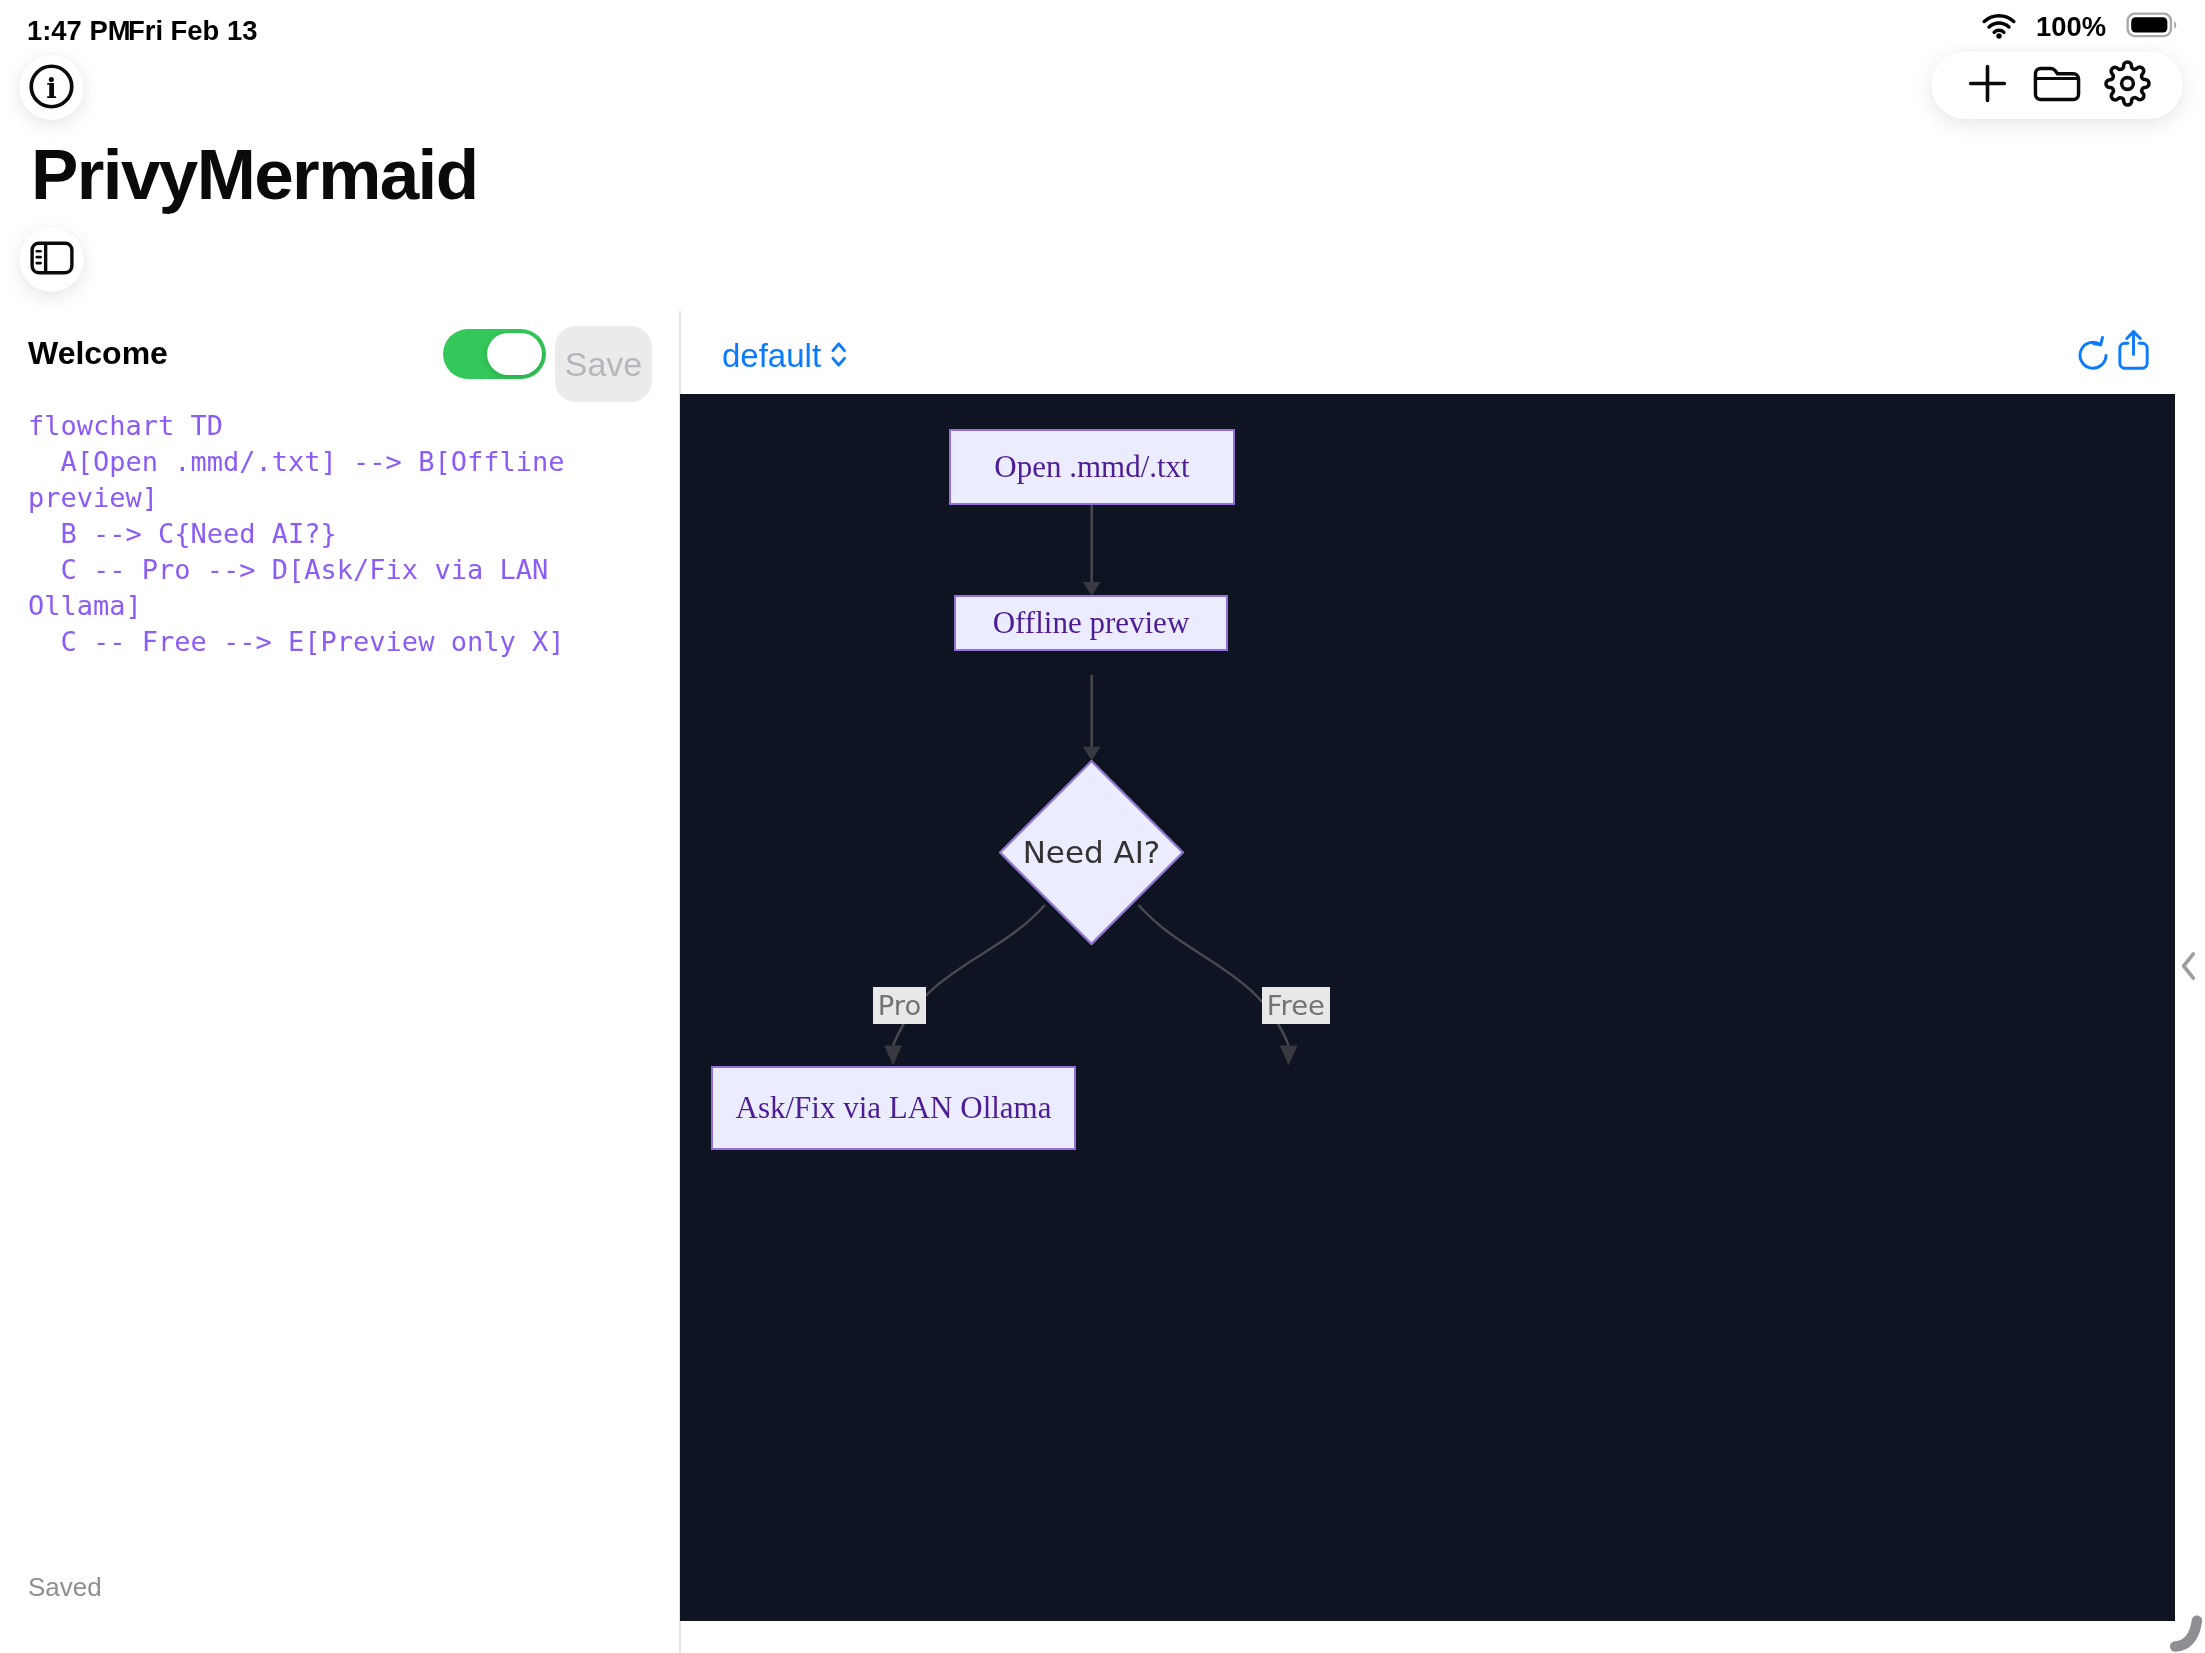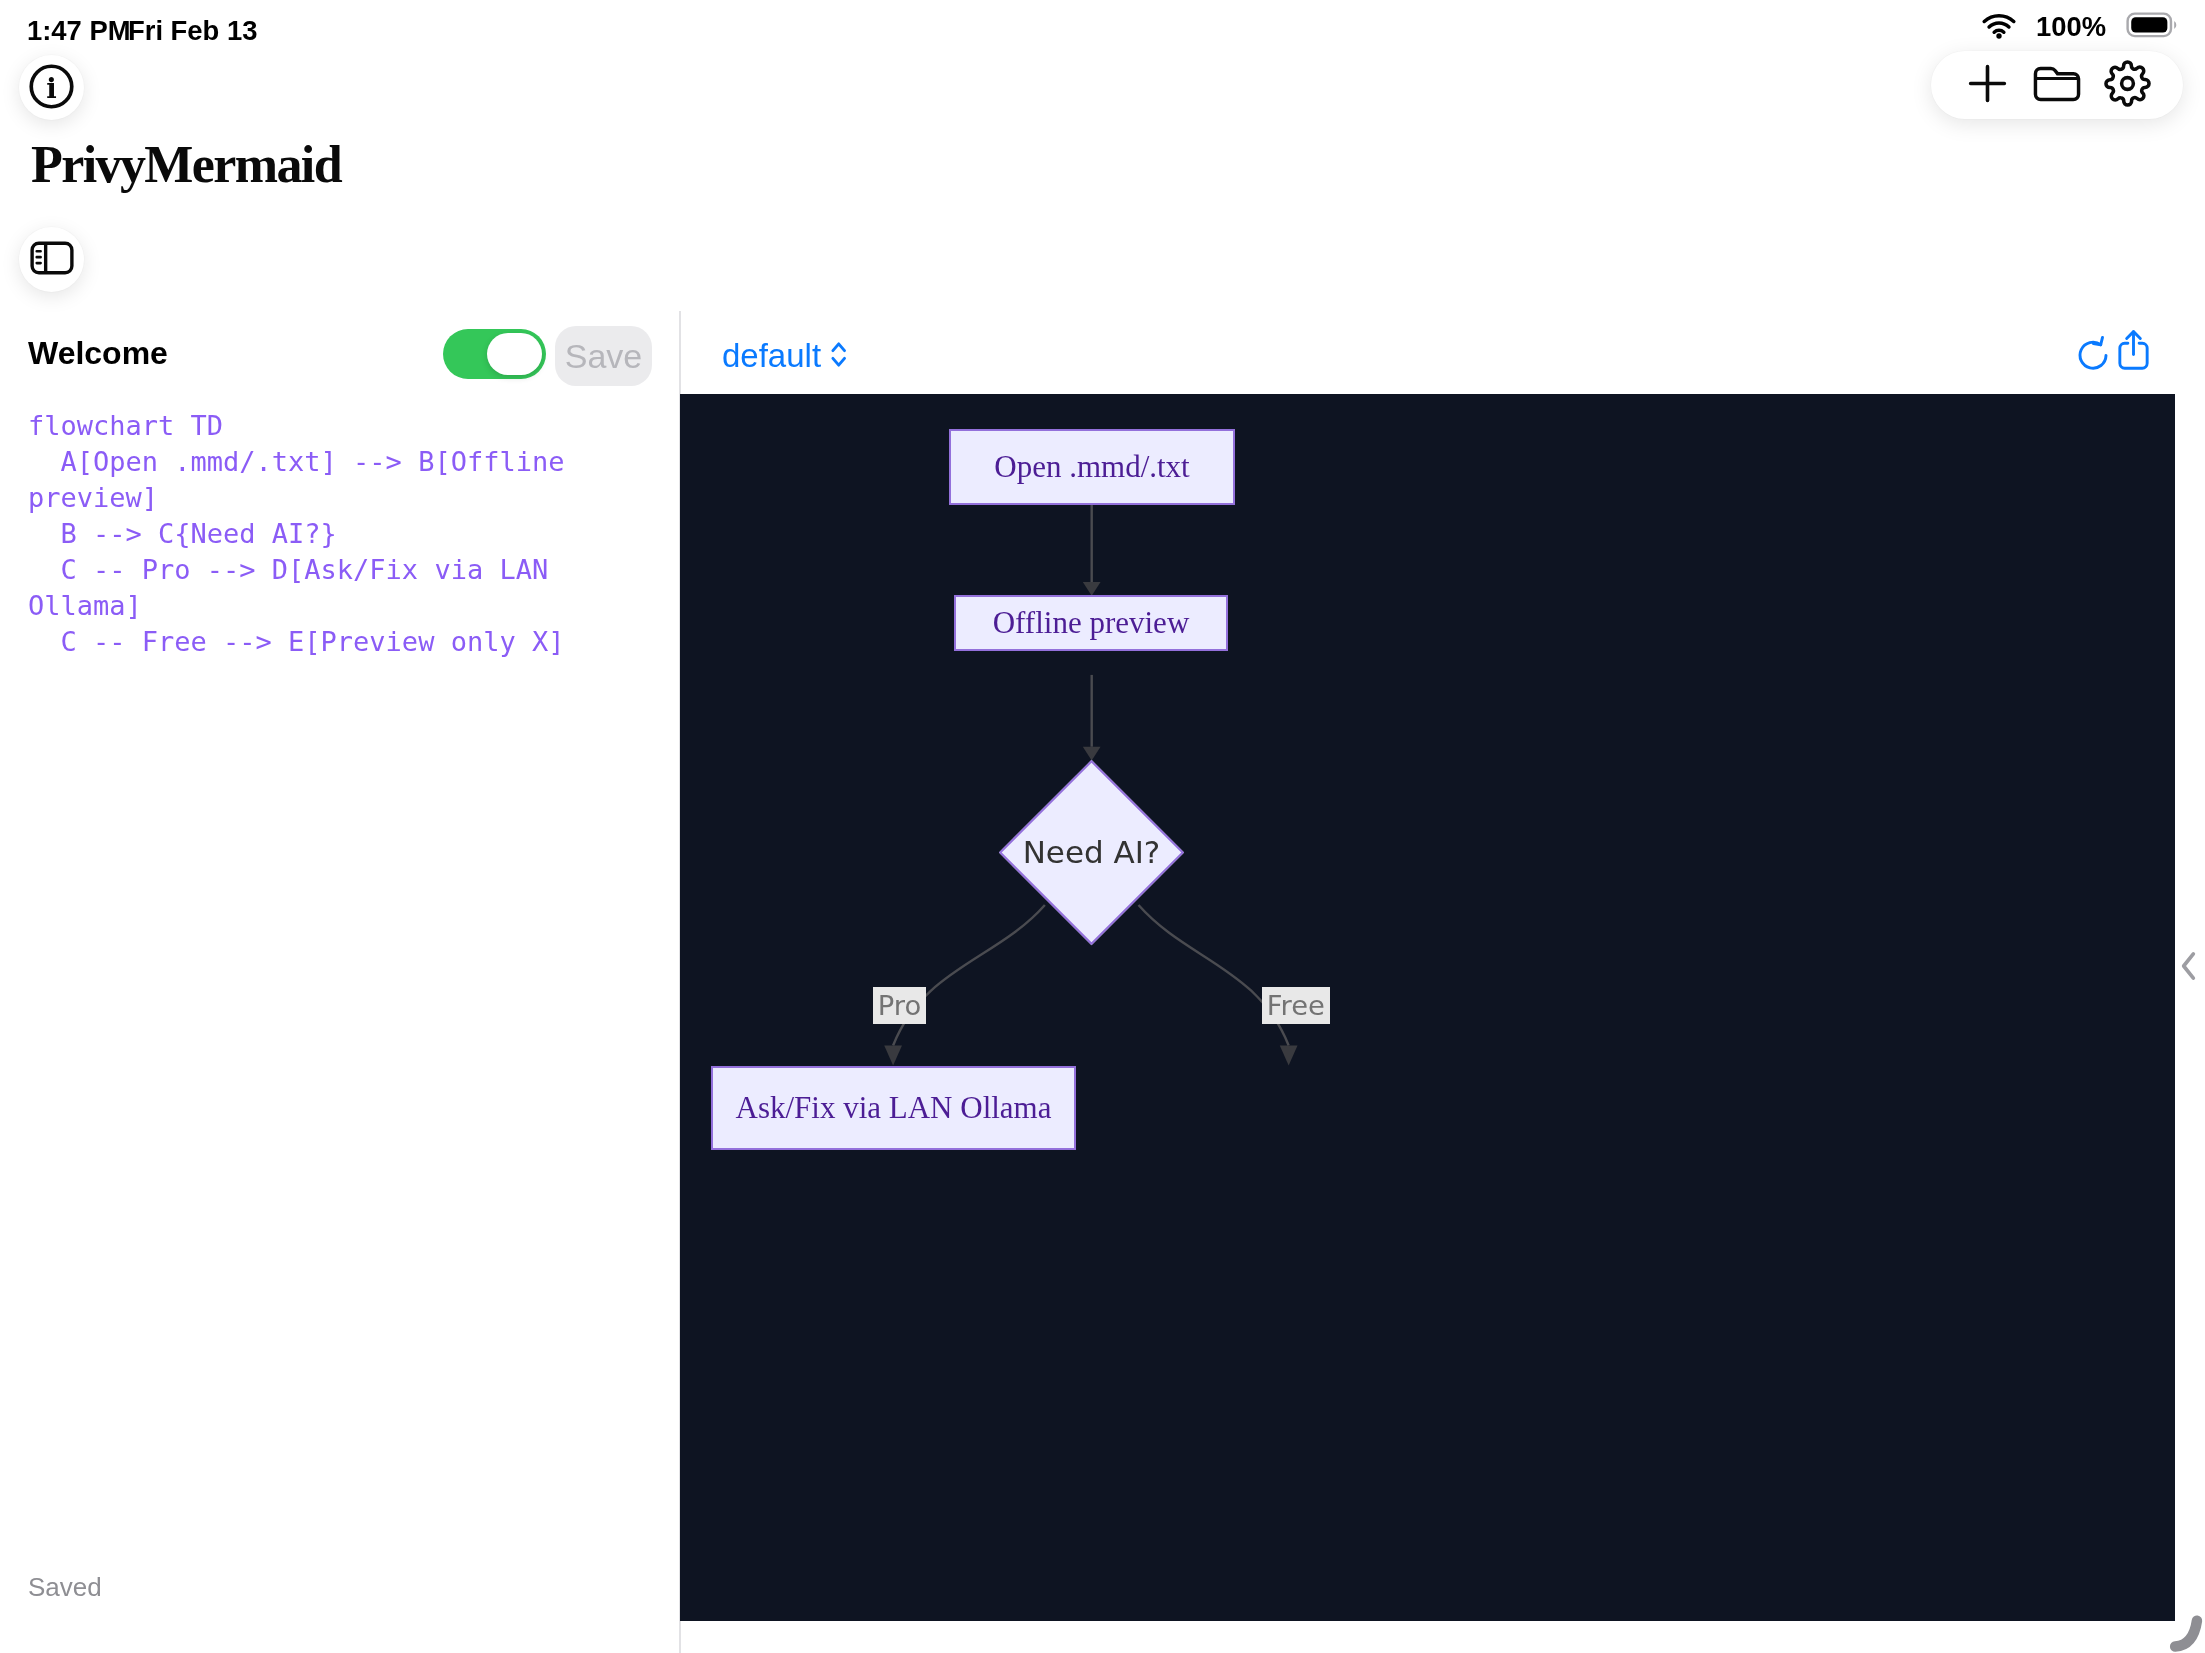--- a/index.html
+++ b/index.html
@@ -16,27 +16,27 @@
   .circle-btn{width:65px;height:65px;border-radius:50%;background:#fff;
     box-shadow:0 4.8px 19.4px rgba(0,0,0,.10),0 0 0 0.8px rgba(0,0,0,.02);
     display:flex;align-items:center;justify-content:center;}
   #info-btn{left:18.6px;top:55px;}
   #sidebar-btn{left:19.4px;top:227px;}
   #top-pill{left:1931px;top:51px;width:252px;height:68px;border-radius:34px;background:#fff;
     box-shadow:0 4.8px 21px rgba(0,0,0,.10),0 0 0 0.8px rgba(0,0,0,.02);
     display:flex;align-items:center;justify-content:space-around;padding:0 21px;box-sizing:border-box;}
   .pill-btn{width:57px;height:57px;display:flex;align-items:center;justify-content:center;background:none;border:none;padding:0;}
 
-  #app-title{left:31px;top:139px;font-size:52px;font-weight:700;letter-spacing:-1.6px;line-height:1;color:#0a0a0a;font-family:Liberation Serif, serif;}
+  #app-title{left:31px;top:139px;font-size:71px;font-weight:700;letter-spacing:-1.6px;line-height:1;color:#0a0a0a;}
 
   
   #doc-title{left:28px;top:335px;font-size:32px;font-weight:600;color:#000;}
   #autosave-toggle{left:443px;top:329px;width:103px;height:50px;border-radius:25px;background:#34c759;}
   #autosave-knob{position:absolute;right:4px;top:4px;width:55px;height:42px;border-radius:21px;background:#fff;box-shadow:0 2.4px 6.5px rgba(0,0,0,.15);}
-  #save-btn{left:555px;top:326px;width:97px;height:60px;border-radius:21px;background:#ebebed;border:none;
+  #save-btn{left:555px;top:326px;width:97px;height:76px;border-radius:21px;background:#ebebed;border:none;
     font-size:34px;color:#b6b6bb;font-family:"Liberation Sans",sans-serif;display:flex;align-items:center;justify-content:center;}
   #code-editor{left:28px;top:408px;width:638px;margin:0;font-family:"DejaVu Sans Mono",monospace;
     font-size:27px;line-height:36px;color:#8b5cf6;white-space:pre;}
   #save-status{left:28px;top:1572px;font-size:26px;color:#8e8e93;}
 
   #v-divider{left:679px;top:311px;width:1.6px;height:1342px;background:#e2e2e5;}
 
   
   #theme-select{left:722px;top:337px;display:flex;align-items:center;gap:8px;background:none;border:none;padding:0;}
   #theme-label{font-size:33px;color:#0a7aff;font-family:"Liberation Sans",sans-serif;}

